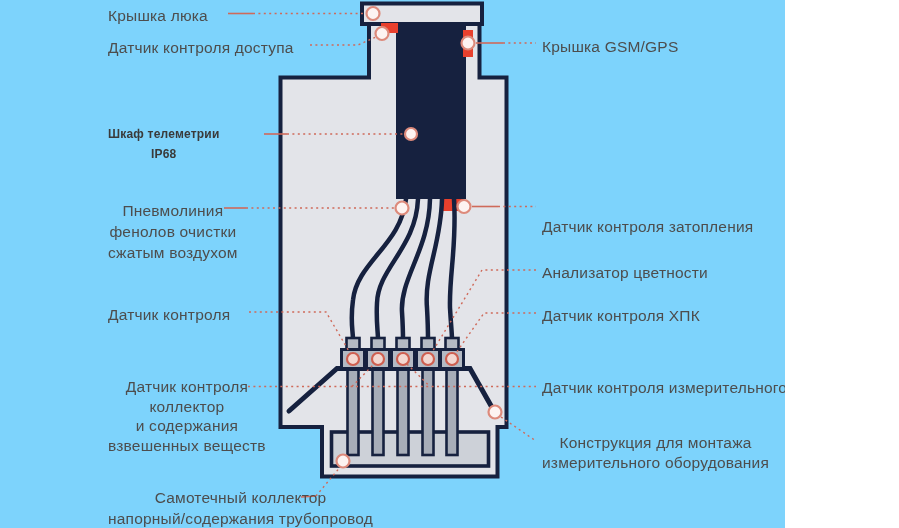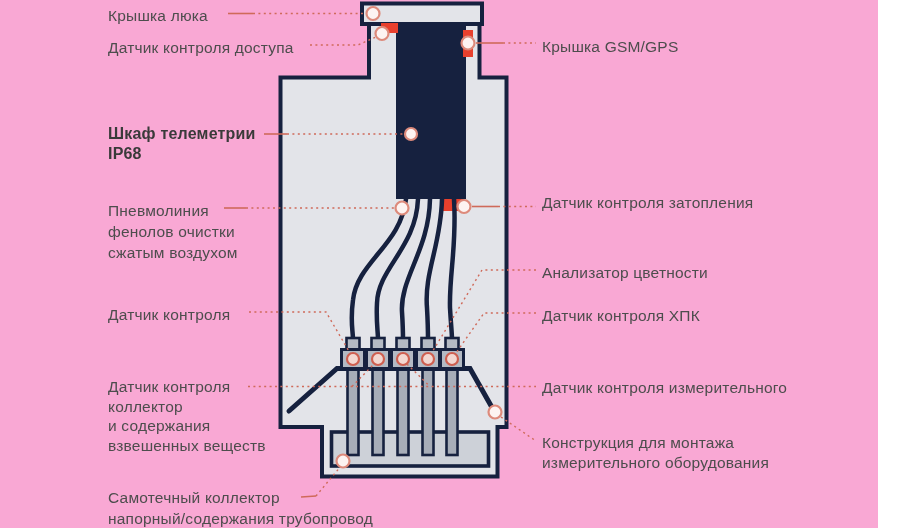--- a/index.html
+++ b/index.html
@@ -11,23 +11,24 @@
     --rod-fill:#a7adb8;
     --leader:#cf6a5a;
     --anchor-ring:#dd8a7b;
     --anchor-fill:#fdf3f1;
     --sensor-dot-fill:#f3d7d1;
     --label-color:#4d4d4d;
     --label-bold-color:#3a3a3a;
   }
   html,body{margin:0;padding:0;background:#ffffff;}
   .stage{
-    position:relative;width:878px;height:528px;background:#f9a8d4;
+    position:relative;width:785px;height:528px;background:#7dd3fc;
     font-family:"Liberation Sans","DejaVu Sans",sans-serif;
     overflow:hidden;
+    text-align:center;
   }
   .diagram-svg{position:absolute;left:0;top:0;}
   .well{fill:var(--well-fill);stroke:var(--navy);stroke-width:4;}
   .cover{fill:var(--well-fill);stroke:var(--navy);stroke-width:4;}
   .cabinet{fill:var(--navy);}
   .redpart{fill:var(--red);}
   .cable{fill:none;stroke:var(--navy);stroke-width:4.5;stroke-linecap:round;}
   .mountbar{fill:none;stroke:var(--navy);stroke-width:5;stroke-linecap:round;}
   .rod{fill:var(--rod-fill);stroke:var(--navy);stroke-width:2.6;}
   .head{fill:var(--equip-fill);stroke:var(--navy);stroke-width:3;}
@@ -35,21 +36,21 @@
   .basin{fill:var(--basin-fill);stroke:var(--navy);stroke-width:3.6;}
   .sensor-dot{fill:var(--sensor-dot-fill);stroke:#cf5f50;stroke-width:2.2;}
   .leader-dot{fill:none;stroke:var(--leader);stroke-width:1.4;stroke-dasharray:2 3.4;}
   .leader-solid{fill:none;stroke:var(--leader);stroke-width:1.6;}
   .anchor{fill:var(--anchor-fill);stroke:var(--anchor-ring);stroke-width:2.2;}
   .label{
     position:absolute;color:var(--label-color);font-size:15.5px;
     line-height:21px;letter-spacing:0.2px;white-space:nowrap;
   }
   .label.tight{line-height:19.5px;}
-  .label.bold{font-weight:700;color:var(--label-bold-color);font-size:16px;line-height:20px;}
+  .label.bold{font-weight:700;color:var(--label-bold-color);font-size:12px;line-height:20px;}
 </style>
 </head>
 <body>
 
 <div class="stage">
 
   <svg class="diagram-svg" width="899" height="528" viewBox="0 0 899 528">
 
     <path class="well" d="M369,24 L369,77.5 L280.5,77.5 L280.5,427 L322,427 L322,476.5 L497.5,476.5 L497.5,427 L506.5,427 L506.5,77.5 L479.5,77.5 L479.5,24 Z"></path>
 
@@ -163,21 +164,21 @@
     <div>взвешенных веществ</div>
   </div>
 
   <div class="label" style="left:108px;top:487px">
     <div>Самотечный коллектор</div>
     <div>напорный/содержания трубопровод</div>
   </div>
 
   <div class="label" style="left:542px;top:36px">Крышка GSM/GPS</div>
 
-  <div class="label" style="left:542px;top:192px">Датчик контроля затопления</div>
+  <div class="label" style="left:542px;top:216px">Датчик контроля затопления</div>
 
   <div class="label" style="left:542px;top:262px">Анализатор цветности</div>
 
   <div class="label" style="left:542px;top:305px">Датчик контроля ХПК</div>
 
   <div class="label" style="left:542px;top:377px">Датчик контроля измерительного</div>
 
   <div class="label tight" style="left:542px;top:433px">
     <div>Конструкция для монтажа</div>
     <div>измерительного оборудования</div>

